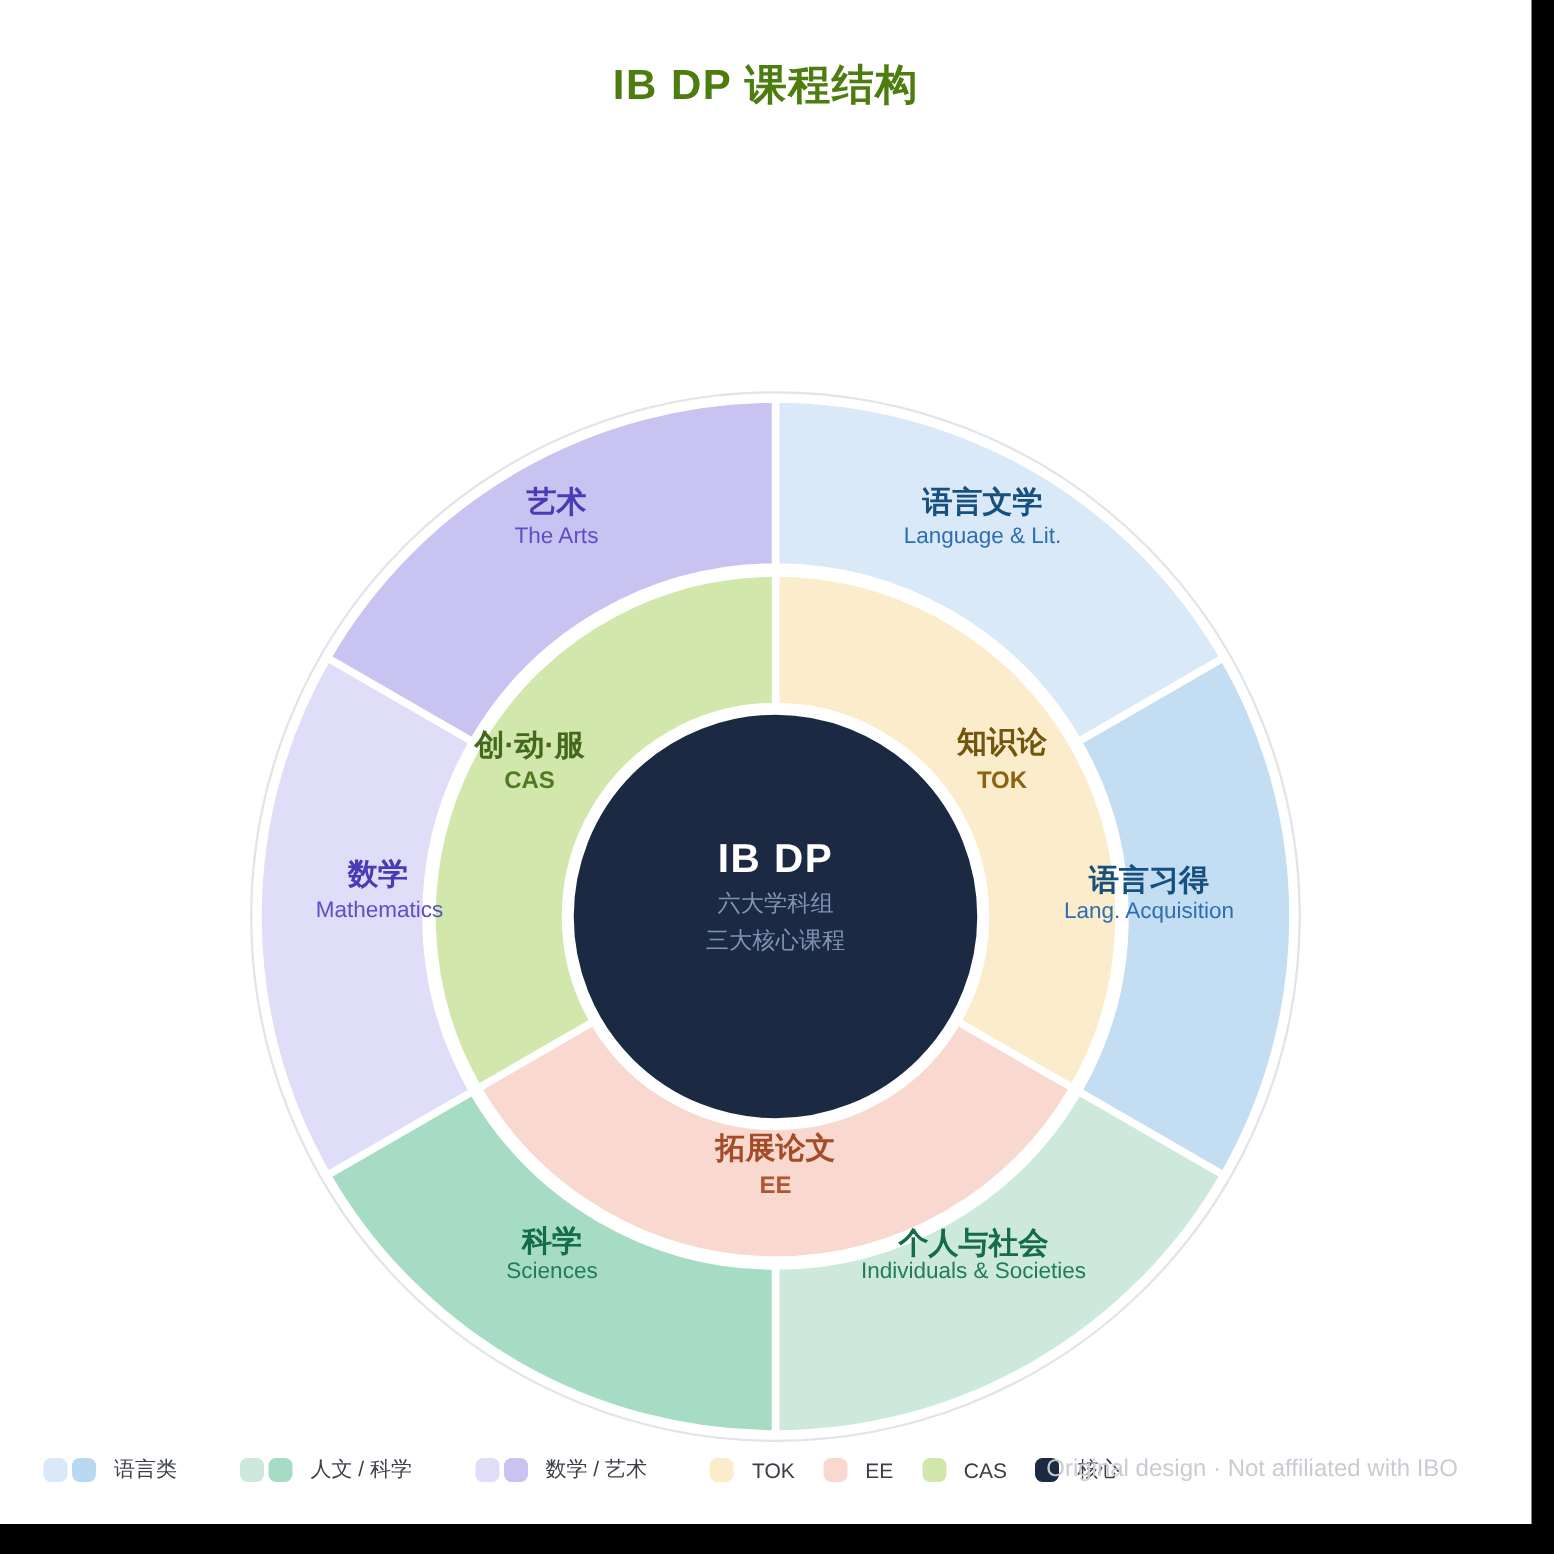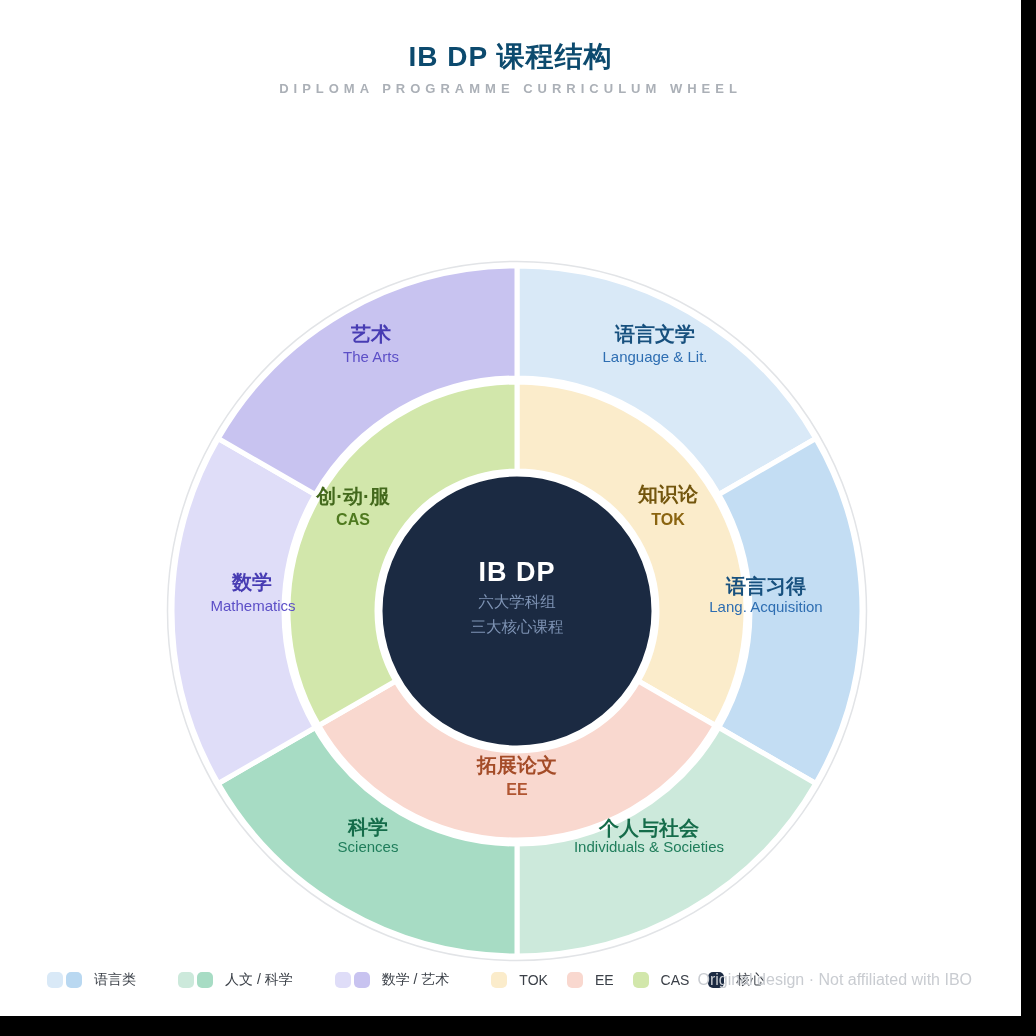--- a/index.html
+++ b/index.html
@@ -12,40 +12,40 @@
   }
   .page{
     position:absolute;left:0;top:0;
     width:1021px;height:1016px;
     background:#fff;
     overflow:hidden;
   }
   header{position:absolute;top:42px;left:0;width:100%;text-align:center;}
   h1{
     margin:0;font-size:28px;line-height:30px;font-weight:bold;
-    color:#0c4a6e;letter-spacing:1px;
+    color:#4d7c0f;letter-spacing:1px;
   }
   .subtitle{
     margin-top:9px;font-size:13px;color:#abb0b7;
     letter-spacing:5px;font-weight:bold;
   }
   #wheel-svg{position:absolute;left:0;top:0;}
   #wheel-svg text{text-anchor:middle;font-family:"Liberation Sans","DejaVu Sans",sans-serif;}
   .seg-title{font-size:20px;font-weight:bold;}
   .seg-sub{font-size:15px;}
   .inner-sub{font-size:16px;font-weight:bold;}
   .center-title{font-size:27px;font-weight:bold;letter-spacing:1px;}
   .center-sub{font-size:15.5px;}
   .legend-bar{
     position:absolute;left:0;top:963px;width:100%;height:34px;
     display:flex;align-items:center;
   }
   #legend-items{
     display:flex;align-items:center;
-    padding-left:47px;
+    padding-left:29px;
     justify-content:flex-end;
   }
   .legend-item{display:flex;align-items:center;}
   .legend-item.pair{margin-right:42px;}
   .legend-item.single{margin-right:19px;}
   .swatch{
     width:16px;height:16px;border-radius:5px;
     display:inline-block;margin-right:3px;
   }
   .legend-label{
@@ -55,21 +55,20 @@
     position:absolute;right:49px;top:50%;transform:translateY(-50%);
     font-size:16px;color:#c9ccd1;white-space:nowrap;
   }
 </style>
 </head>
 <body>
 
 <div class="page">
   <header>
     <h1>IB DP 课程结构</h1>
-    <div class="subtitle">DIPLOMA PROGRAMME CURRICULUM WHEEL</div>
   </header>
 
   <svg id="wheel-svg" viewBox="0 0 1021 1016" width="1021" height="1016" xmlns="http://www.w3.org/2000/svg">
       <circle cx="517" cy="611" r="349.5" fill="none" stroke="#e2e4e7" stroke-width="1.5"></circle>
       <path d="M517 266 A345 345 0 0 1 815.7787643056313 438.5 L718.7839190817742 494.5 A233 233 0 0 0 517 378 Z" fill="#d9e9f7" stroke="#ffffff" stroke-width="5"></path>
       <path d="M815.7787643056313 438.5 A345 345 0 0 1 815.7787643056313 783.4999999999999 L718.7839190817742 727.5 A233 233 0 0 0 718.7839190817742 494.5 Z" fill="#c3ddf3" stroke="#ffffff" stroke-width="5"></path>
       <path d="M815.7787643056313 783.4999999999999 A345 345 0 0 1 517 956 L517 844 A233 233 0 0 0 718.7839190817742 727.5 Z" fill="#cce9db" stroke="#ffffff" stroke-width="5"></path>
       <path d="M517 956 A345 345 0 0 1 218.22123569436877 783.5000000000001 L315.2160809182259 727.5000000000001 A233 233 0 0 0 517 844 Z" fill="#a7dcc4" stroke="#ffffff" stroke-width="5"></path>
       <path d="M218.22123569436877 783.5000000000001 A345 345 0 0 1 218.22123569436866 438.5 L315.21608091822577 494.5 A233 233 0 0 0 315.2160809182259 727.5000000000001 Z" fill="#dfddf8" stroke="#ffffff" stroke-width="5"></path>
       <path d="M218.22123569436866 438.5 A345 345 0 0 1 516.9999999999999 266 L516.9999999999999 378 A233 233 0 0 0 315.21608091822577 494.5 Z" fill="#c8c3f0" stroke="#ffffff" stroke-width="5"></path>

